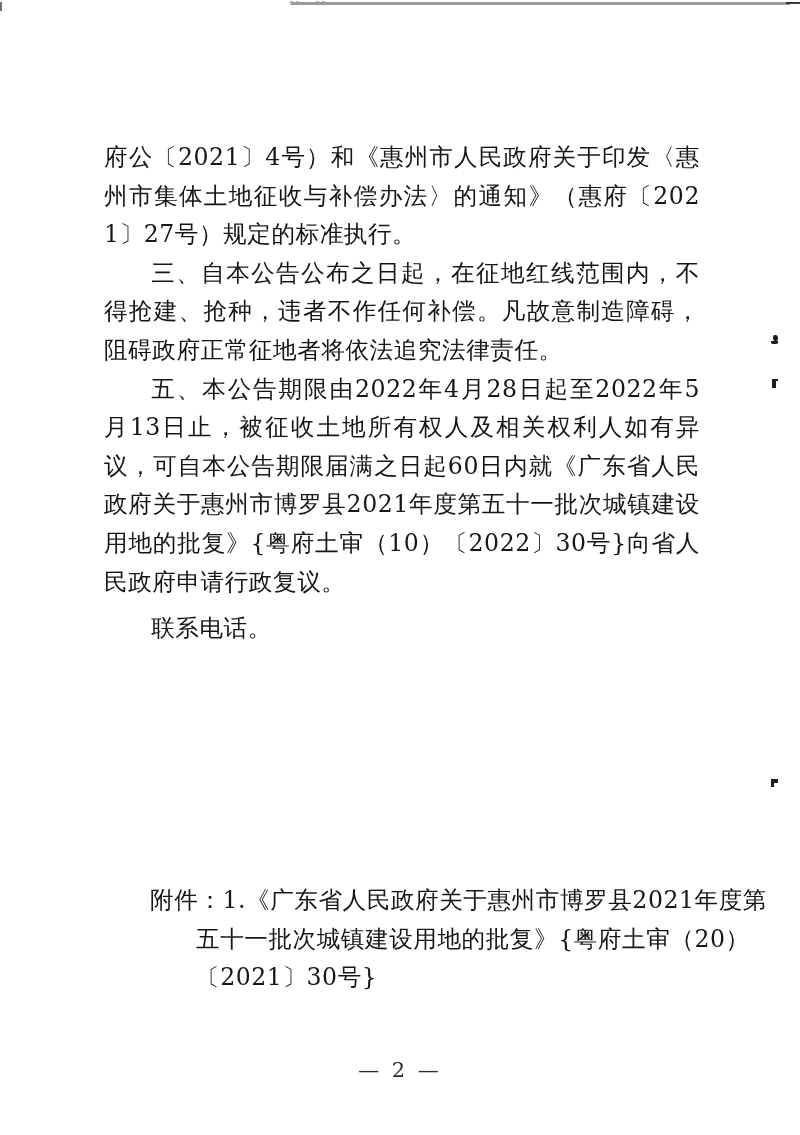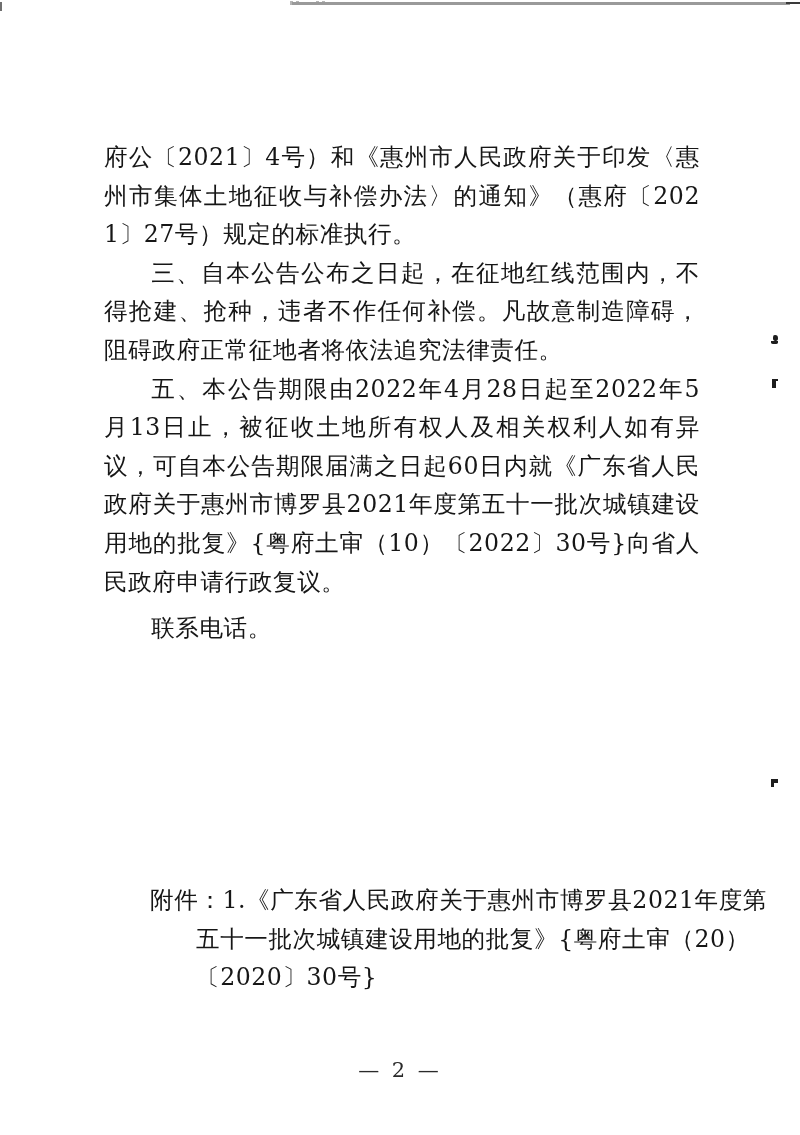--- a/index.html
+++ b/index.html
@@ -149,21 +149,21 @@
   <div class="doc-body">
     <p class="para">府公〔2021〕4号）和《惠州市人民政府关于印发〈惠州市集体土地征收与补偿办法〉的通知》（惠府〔2021〕27号）规定的标准执行。</p>
     <p class="para indent">三、自本公告公布之日起，在征地红线范围内，不得抢建、抢种，违者不作任何补偿。凡故意制造障碍，阻碍政府正常征地者将依法追究法律责任。</p>
     <p class="para indent">五、本公告期限由2022年4月28日起至2022年5月13日止，被征收土地所有权人及相关权利人如有异议，可自本公告期限届满之日起60日内就《广东省人民政府关于惠州市博罗县2021年度第五十一批次城镇建设用地的批复》{粤府土审（10）〔2022〕30号}向省人民政府申请行政复议。</p>
     <p class="closing">联系电话。</p>
   </div>
 
   <div class="attach">
     <div class="attach-line first">附件：1.《广东省人民政府关于惠州市博罗县2021年度第</div>
     <div class="attach-line cont">五十一批次城镇建设用地的批复》{粤府土审（20）</div>
-    <div class="attach-line cont">〔2020〕30号}</div>
+    <div class="attach-line cont">〔2021〕30号}</div>
   </div>
 
   <div class="folio">— 2 —</div>
 
   <div class="speckle sp1"></div>
   <div class="speckle sp1b"></div>
   <div class="speckle sp2"></div>
   <div class="speckle sp2b"></div>
   <div class="speckle sp3"></div>
   <div class="speckle sp3b"></div>

